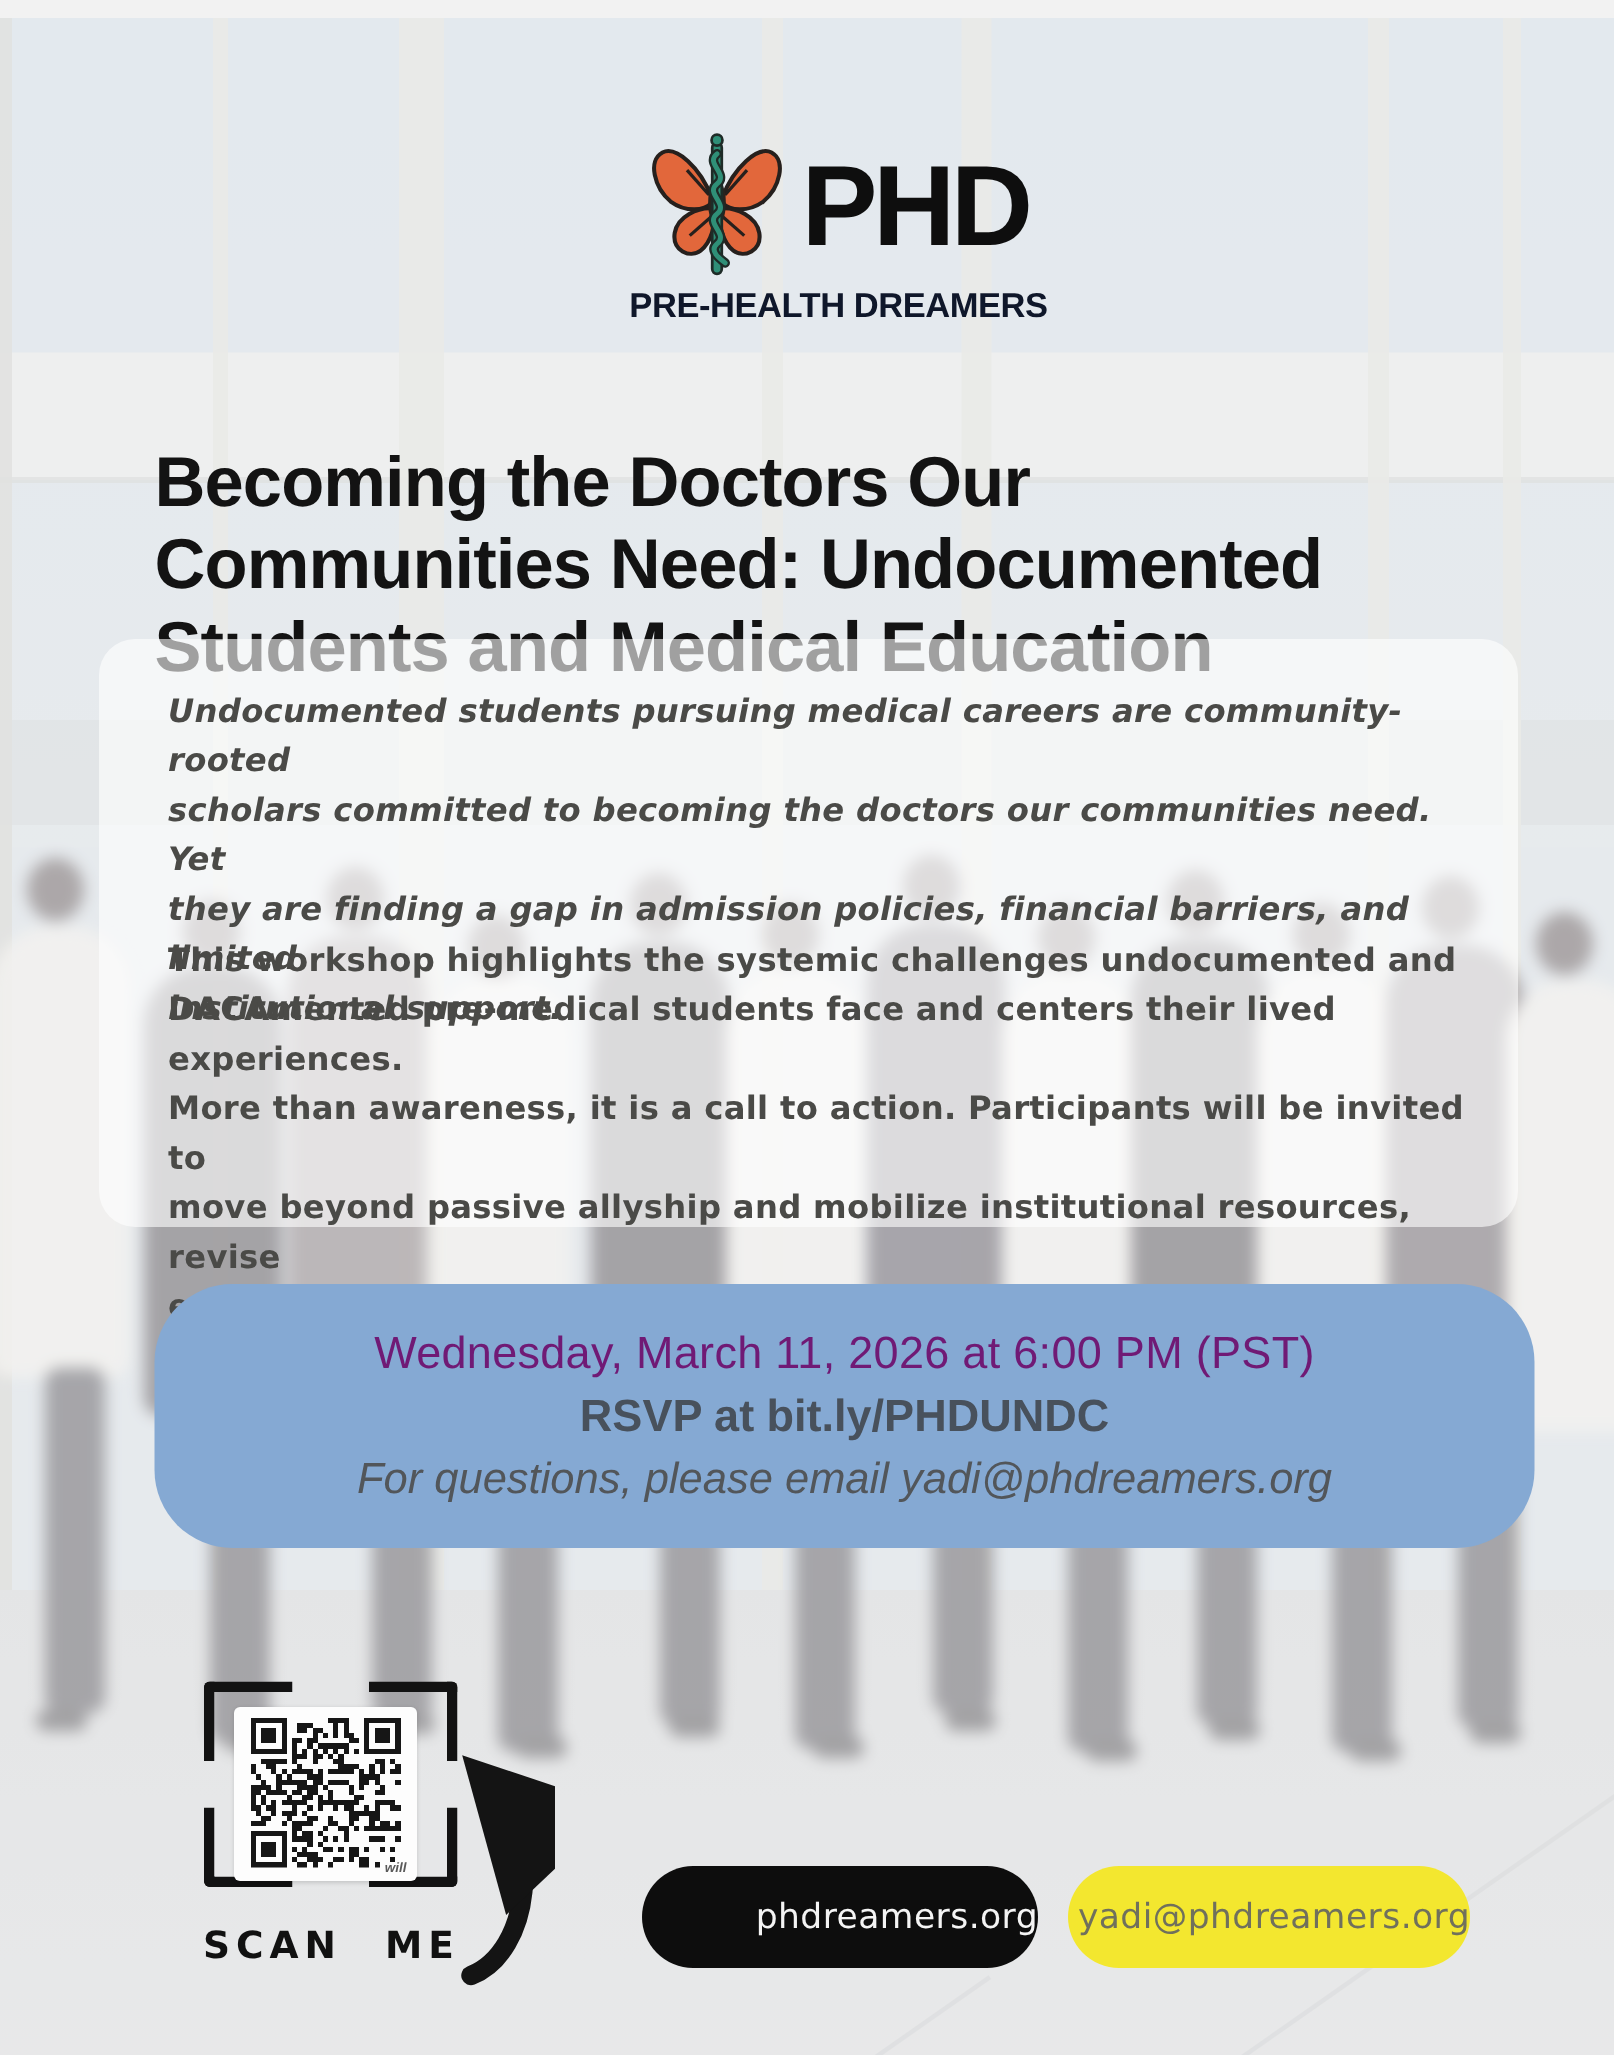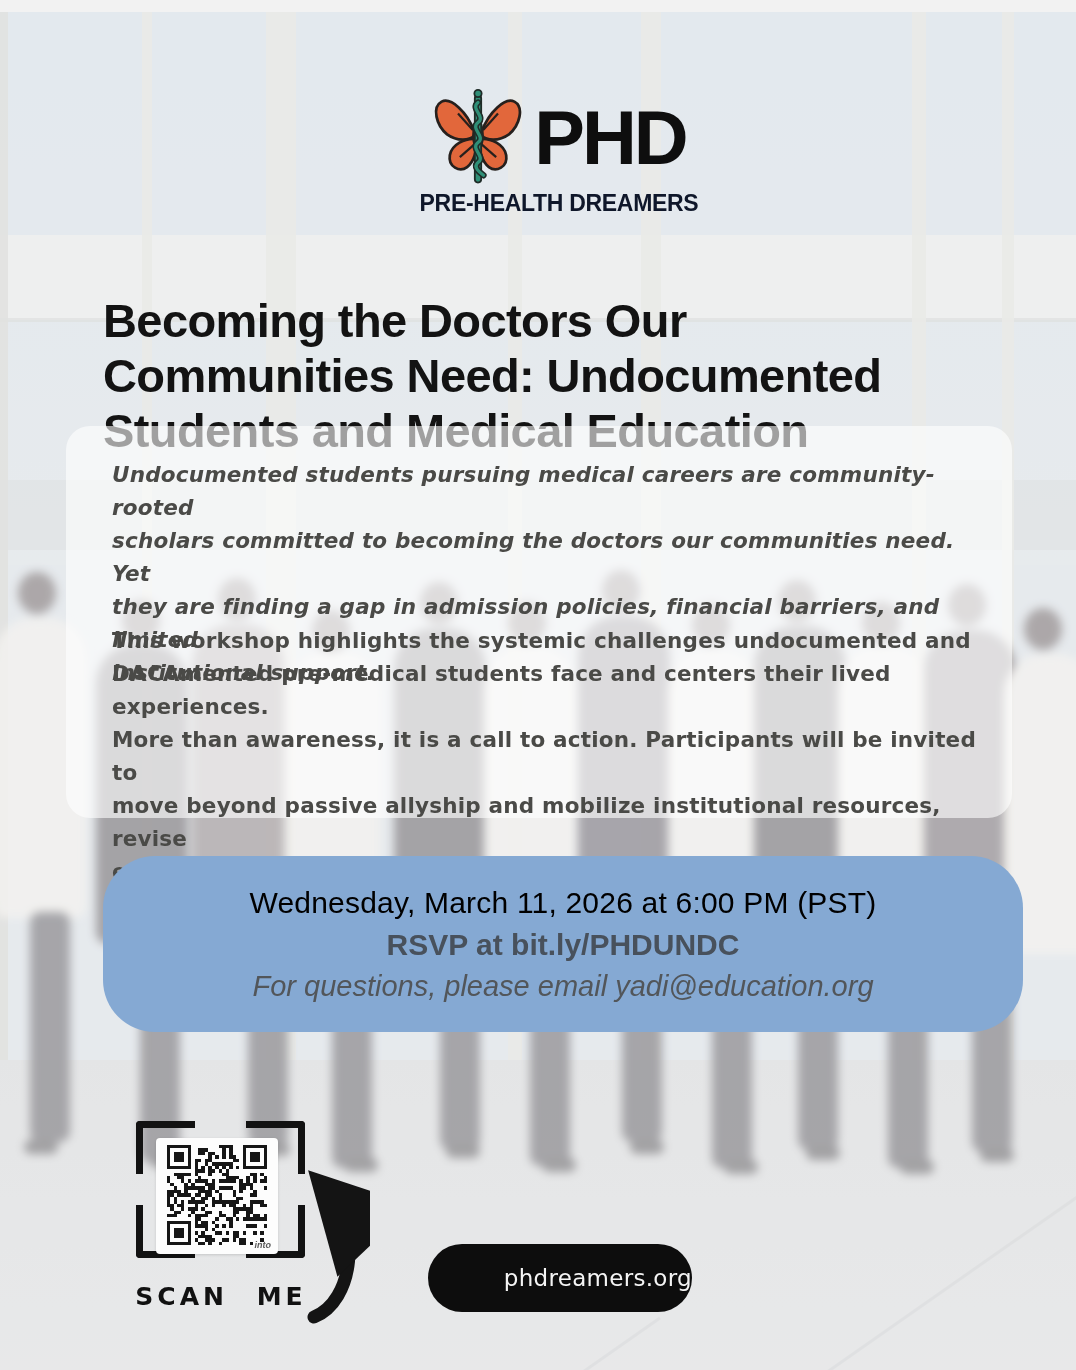--- a/index.html
+++ b/index.html
@@ -41,21 +41,21 @@
      background:rgba(255,255,255,0.60);border-radius:24px;}
   .para{position:absolute;left:46px;width:880px;margin:0;
      font-family:"DejaVu Sans",sans-serif;font-size:21.5px;line-height:33px;font-weight:600;
      letter-spacing:0.2px;color:#4a4a47;white-space:pre-line;}
   .para1{top:32px;font-style:italic;}
   .para2{top:198px;}
 
   .event-box{position:absolute;left:103px;top:856px;width:920px;height:176px;
      background:#85a9d3;border-radius:52px;text-align:center;
      display:flex;flex-direction:column;justify-content:center;gap:8px;}
-  .event-date{font-size:30px;color:#000000;letter-spacing:0.2px;}
+  .event-date{font-size:30px;color:#701a75;letter-spacing:0.2px;}
   .event-rsvp{font-size:30px;font-weight:700;color:#48515c;}
   .event-questions{font-size:29px;font-style:italic;color:#52565a;}
 
   
   .qr-block{position:absolute;left:120px;top:1105px;width:260px;height:230px;}
   .bracket{position:absolute;width:52px;height:46px;}
   .br-tl{left:16px;top:16px;border-left:7px solid #121212;border-top:7px solid #121212;border-top-left-radius:4px;}
   .br-tr{left:126px;top:16px;border-right:7px solid #121212;border-top:7px solid #121212;border-top-right-radius:4px;}
   .br-bl{left:16px;top:100px;border-left:7px solid #121212;border-bottom:7px solid #121212;border-bottom-left-radius:4px;}
   .br-br{left:126px;top:100px;border-right:7px solid #121212;border-bottom:7px solid #121212;border-bottom-right-radius:4px;}
@@ -185,21 +185,21 @@
       <p class="para para2">This workshop highlights the systemic challenges undocumented and
 DACAmented pre-medical students face and centers their lived experiences.
 More than awareness, it is a call to action. Participants will be invited to
 move beyond passive allyship and mobilize institutional resources, revise
 exclusionary practices, and open pathways into medical education.</p>
     </div>
 
     <div class="event-box">
       <div class="event-date">Wednesday, March 11, 2026 at 6:00 PM (PST)</div>
       <div class="event-rsvp">RSVP at bit.ly/PHDUNDC</div>
-      <div class="event-questions">For questions, please email yadi@education.org</div>
+      <div class="event-questions">For questions, please email yadi@phdreamers.org</div>
     </div>
 
     <div class="qr-block">
       <div class="bracket br-tl"></div>
       <div class="bracket br-tr"></div>
       <div class="bracket br-bl"></div>
       <div class="bracket br-br"></div>
       <div class="qr-card">
         <svg id="qr-svg" width="104" height="100" viewBox="0 0 29 29" shape-rendering="crispEdges">
             <rect x="15" y="0" width="1" height="1" fill="#161616"></rect>
@@ -582,31 +582,34 @@
             <rect x="0" y="27" width="1" height="1" fill="#161616"></rect>
             <rect x="6" y="27" width="1" height="1" fill="#161616"></rect>
             <rect x="0" y="28" width="1" height="1" fill="#161616"></rect>
             <rect x="1" y="28" width="1" height="1" fill="#161616"></rect>
             <rect x="2" y="28" width="1" height="1" fill="#161616"></rect>
             <rect x="3" y="28" width="1" height="1" fill="#161616"></rect>
             <rect x="4" y="28" width="1" height="1" fill="#161616"></rect>
             <rect x="5" y="28" width="1" height="1" fill="#161616"></rect>
             <rect x="6" y="28" width="1" height="1" fill="#161616"></rect>
           </svg>
-        <span class="bitly">into</span>
+        <span class="bitly">will</span>
       </div>
       <svg class="arrow" width="78" height="160" viewBox="0 0 78 160">
         <defs>
           <marker id="ah" markerWidth="9" markerHeight="9" refX="6" refY="4.5" orient="auto">
             <path d="M0.5,0.5 L8,4.5 L0.5,8.5 Z" fill="#141414"></path>
           </marker>
         </defs>
         <path d="M 22 152 C 62 136, 70 62, 34 24" fill="none" stroke="#141414" stroke-width="13" stroke-linecap="round" marker-end="url(#ah)"></path>
       </svg>
       <div class="scan-me">SCAN ME</div>
     </div>
 
     <div class="pill pill-web">
       <span>phdreamers.org</span>
     </div>
+    <div class="pill pill-mail">
+      <span>yadi@phdreamers.org</span>
+    </div>
 
   </div>
 </div>
 
 </body></html>

